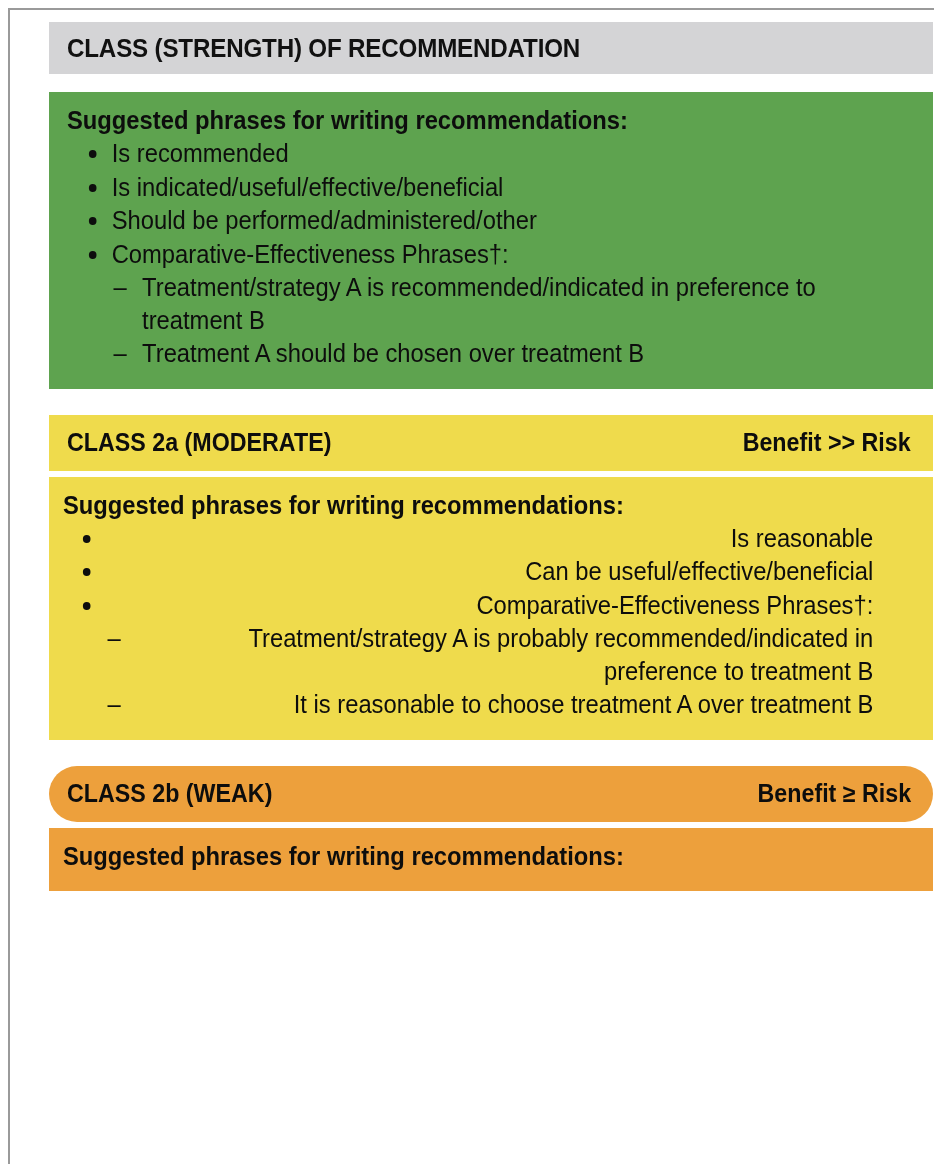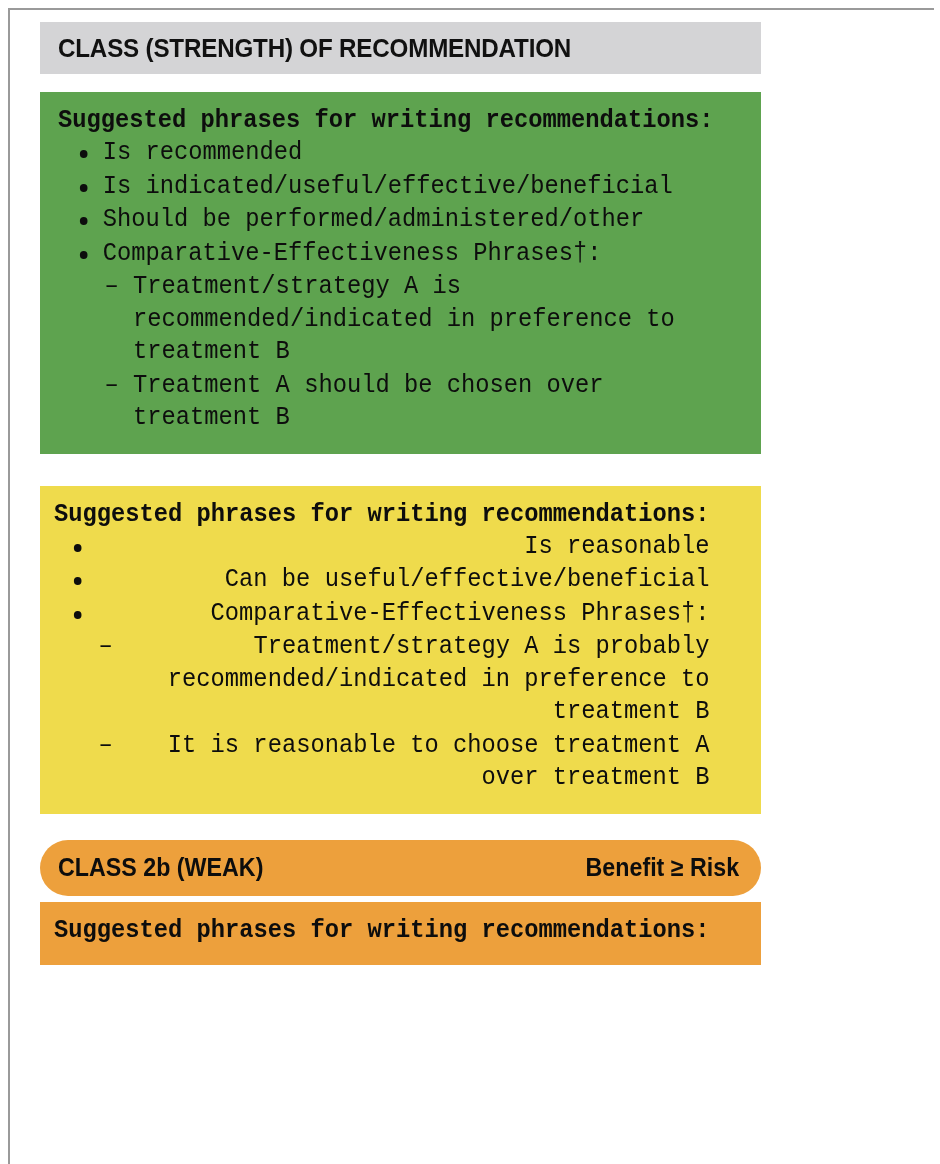--- a/index.html
+++ b/index.html
@@ -29,23 +29,23 @@
   }
   .page-frame .rule-left {
     position: absolute;
     left: 8px; top: 8px;
     width: 2px; height: 1156px;
     background: #9a9a9a;
   }
 
   .figure {
     position: absolute;
-    left: 40px;
+    left: 49px;
     top: 22px;
-    width: 721px;
+    width: 884px;
   }
 
   
   .title-bar {
     background: #d4d4d6;
     height: 52px;
     display: flex;
     align-items: center;
     padding: 0 0 0 18px;
     box-sizing: border-box;
@@ -82,21 +82,20 @@
     transform: scaleX(0.93);
   }
   .class-header .class-label { transform-origin: left center; }
   .class-header .benefit-risk { transform-origin: right center; }
 
   
   .class-body {
     padding: 14px 18px 18px 18px;
     box-sizing: border-box;
     color: #0d0d0d;
-    font-family: Liberation Mono, monospace;
   }
   .body-heading {
     font-size: 25px;
     font-weight: bold;
     margin: 0 0 2px 0;
     transform: scaleX(0.95);
     transform-origin: left center;
     white-space: nowrap;
   }
   ul.bullets {
@@ -201,20 +200,24 @@
             </li>
           </ul>
         </li>
       </ul>
     </div>
   </div>
 
   <div class="gap-section"></div>
 
   <div class="class2">
+    <div class="class-header yellow-head">
+      <span class="class-label">CLASS 2a (MODERATE)</span>
+      <span class="benefit-risk">Benefit &gt;&gt; Risk</span>
+    </div>
     <div class="gap-thin"></div>
     <div class="class-body yellow-body">
       <p class="body-heading">Suggested phrases for writing recommendations:</p>
       <ul class="bullets">
         <li>
           <span class="bullet-dot"></span>
           <span>Is reasonable</span>
         </li>
         <li>
           <span class="bullet-dot"></span>

